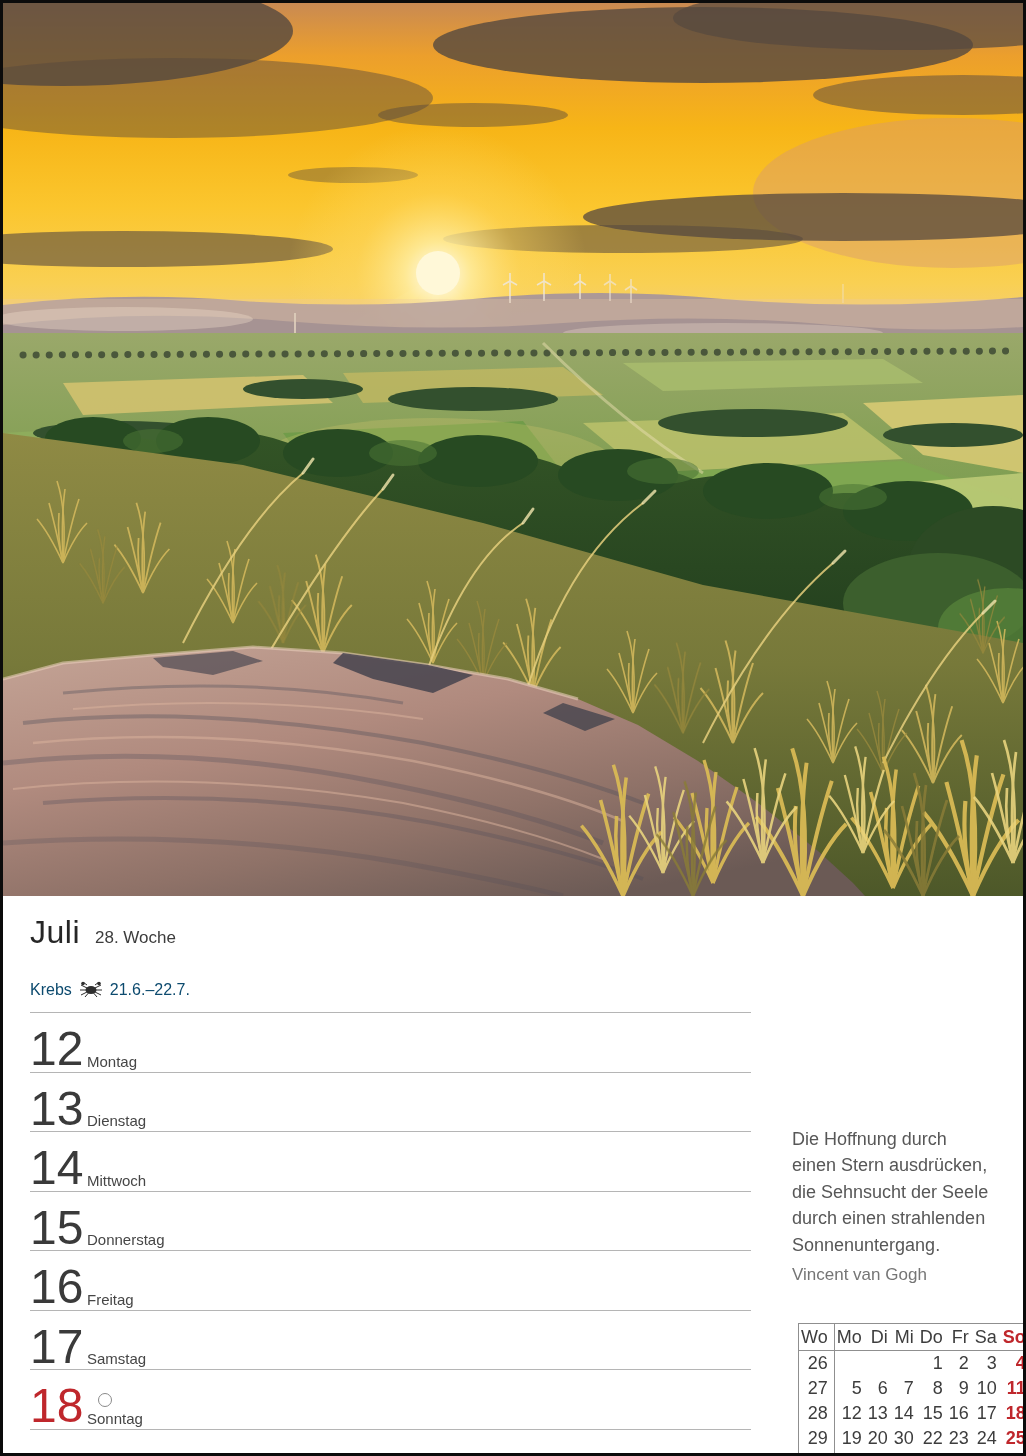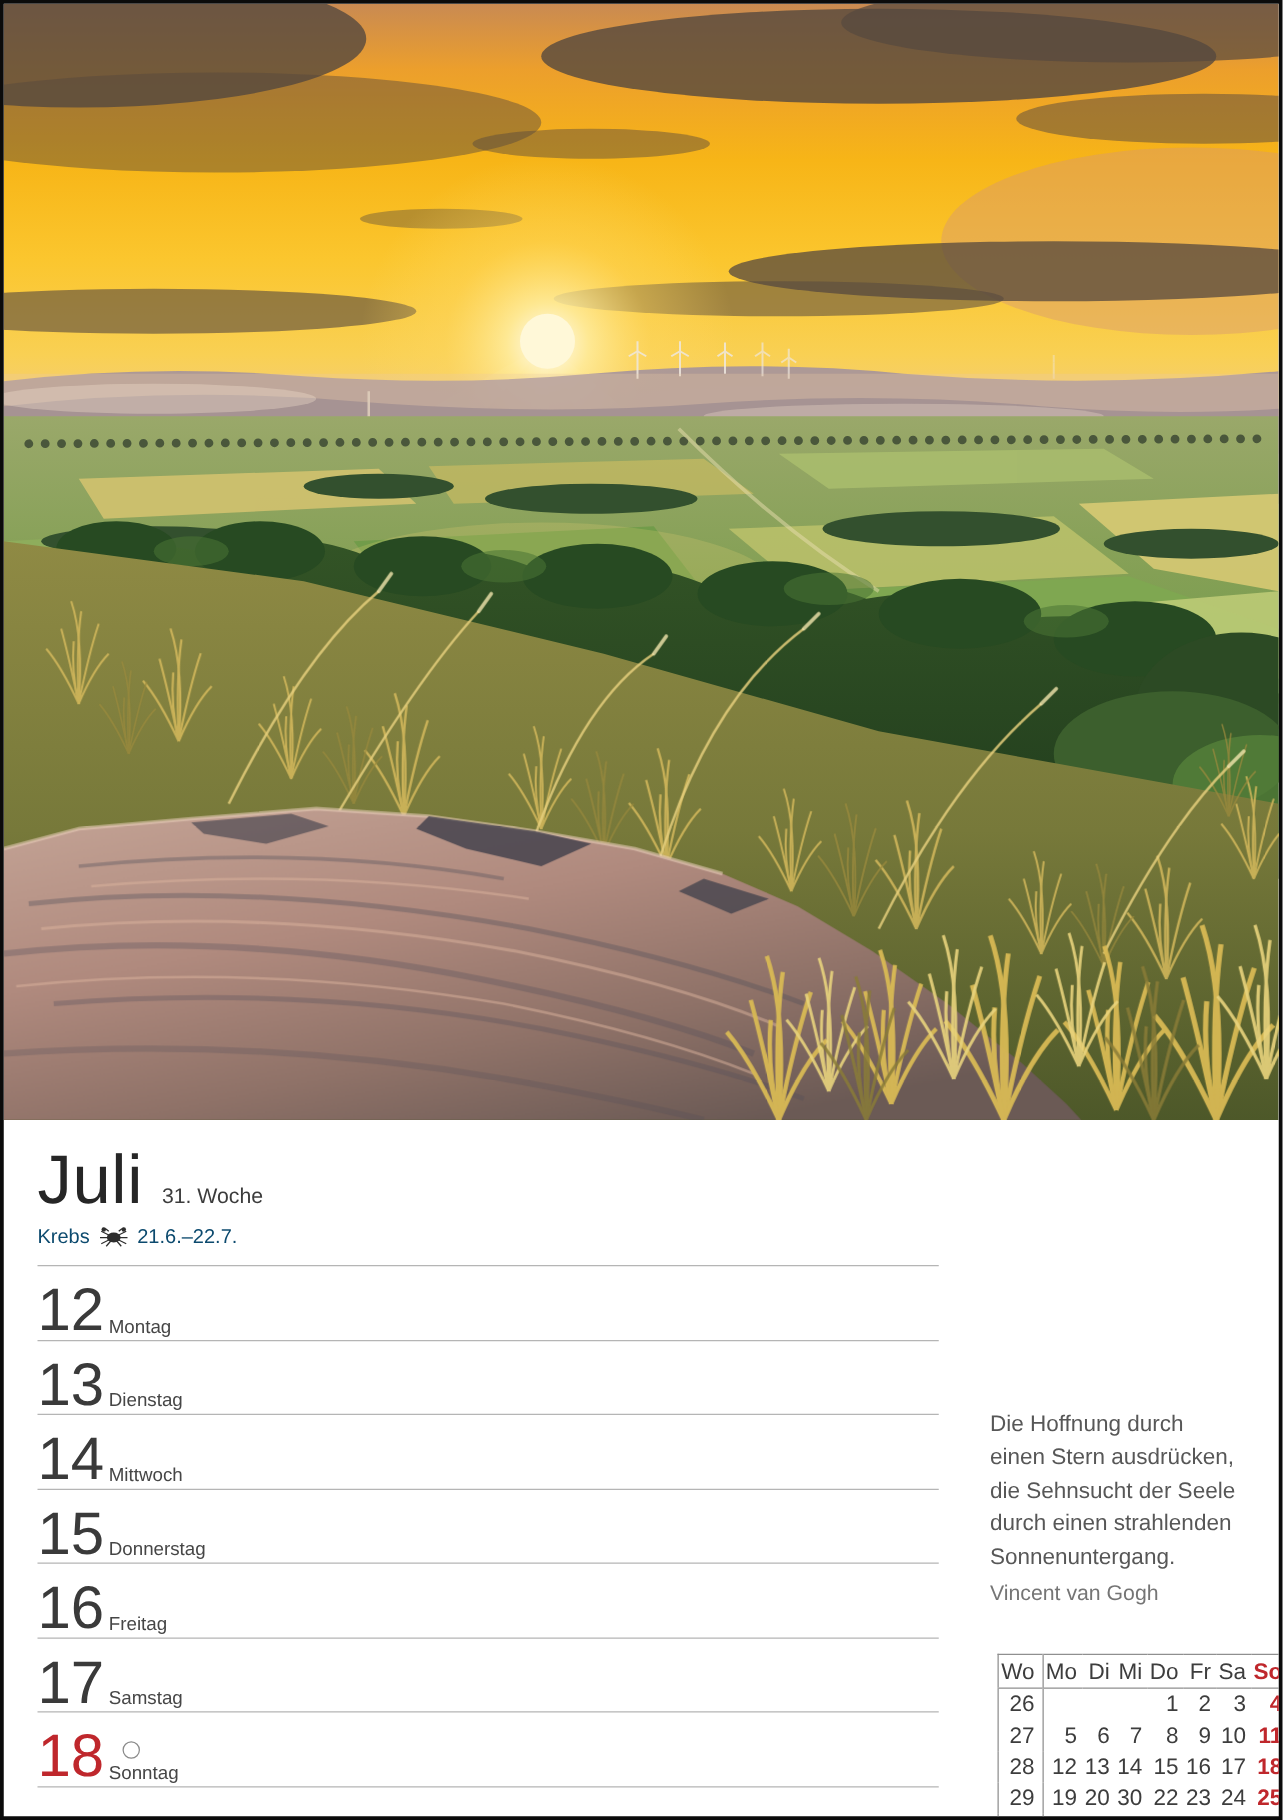--- a/index.html
+++ b/index.html
@@ -7,21 +7,21 @@
     width:1026px;height:1456px;background:#0b0b0b;position:relative;
     font-family:"Liberation Sans","DejaVu Sans",sans-serif;
     -webkit-font-smoothing:antialiased;
   }
   .page{position:absolute;left:3px;top:3px;width:1020px;height:1450px;background:#ffffff;overflow:hidden;}
   .photo{position:absolute;left:0;top:0;width:1020px;height:893px;}
   .photo svg{display:block;}
 
   
   .month-row{position:absolute;left:27px;top:913px;display:flex;align-items:baseline;color:#262626;}
-  .month-title{font-size:55px;line-height:1;letter-spacing:.5px;}
+  .month-title{font-size:32px;line-height:1;letter-spacing:.5px;}
   .week-label{font-size:17px;margin-left:15px;color:#3c3c3c;}
   .zodiac-row{position:absolute;left:27px;top:978px;display:flex;align-items:center;font-size:16px;color:#0c4a6e;}
   .zodiac-row .zname{margin-right:7px;}
   .zodiac-row .zrange{margin-left:7px;}
   .crab{width:24px;height:18px;}
 
   .day-grid{position:absolute;left:27px;top:1009px;width:721px;border-top:1px solid #b5b5b5;}
   .day-row{height:59.5px;box-sizing:border-box;border-bottom:1px solid #b5b5b5;display:flex;align-items:flex-end;padding-bottom:3px;}
   .day-num{font-size:48px;line-height:.82;color:#3a3a3a;width:57px;flex:0 0 57px;}
   .day-row.sunday .day-num{color:var(--accent,#bf272c);}
@@ -295,21 +295,21 @@
       <g stroke="#8a7c38" stroke-width="1.8" opacity=".85">
         <use href="#tuft" transform="translate(690,893) scale(1.4)"></use>
         <use href="#tuft" transform="translate(920,893) scale(1.5)"></use>
       </g>
     </g>
   </svg>
   </div>
 
   <div class="month-row">
     <span class="month-title">Juli</span>
-    <span class="week-label">31. Woche</span>
+    <span class="week-label">28. Woche</span>
   </div>
 
   <div class="zodiac-row">
     <span class="zname">Krebs</span>
     <svg class="crab" viewBox="0 0 24 18">
       <g stroke="#2e2e2e" stroke-width="1" fill="none">
         <line x1="12" y1="9" x2="2" y2="4"></line>
           <line x1="12" y1="9" x2="1" y2="9"></line>
           <line x1="12" y1="9" x2="2" y2="14"></line>
         <line x1="12" y1="9" x2="22" y2="4"></line>

